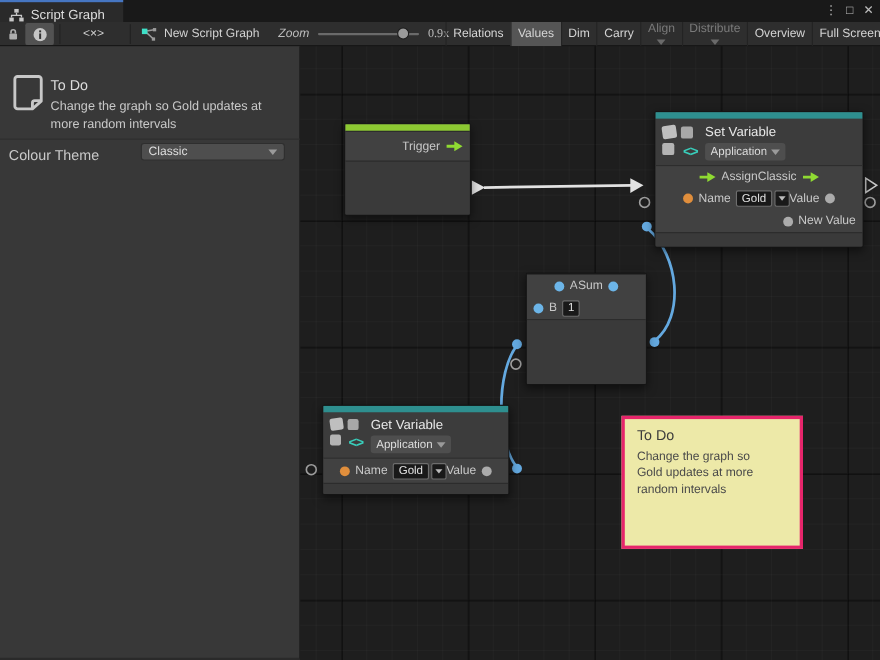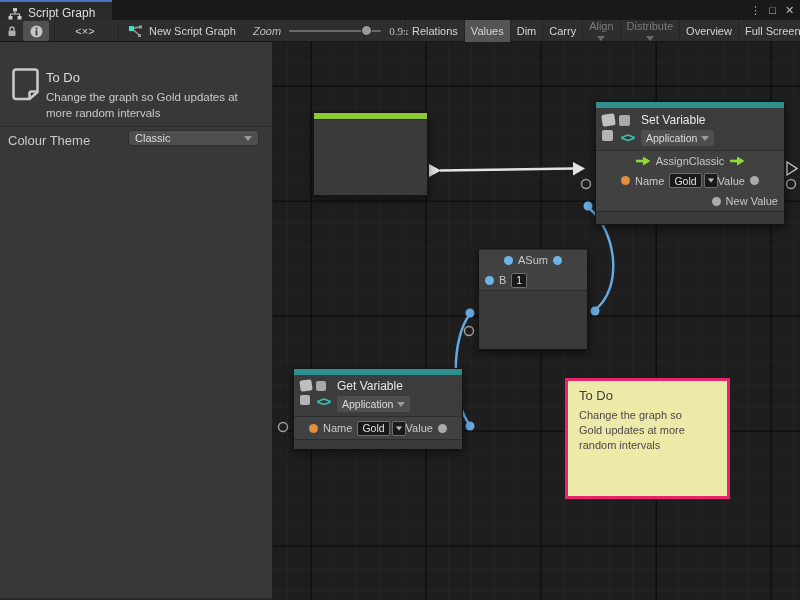--- a/index.html
+++ b/index.html
@@ -228,20 +228,31 @@
       <circle cx="197" cy="384" r="4.5" fill="#64a9e0"></circle>
       <circle cx="197" cy="271" r="4.5" fill="#64a9e0"></circle>
 
       <path d="M322,268 C350,246 344,190 316,166" fill="none" stroke="#64a9e0" stroke-width="2.5"></path>
       <circle cx="322" cy="269" r="4.5" fill="#64a9e0"></circle>
       <circle cx="315" cy="164" r="4.5" fill="#64a9e0"></circle>
     </svg>
 
     <div class="node" style="left:40px;top:70px;width:115px;height:84px;">
       <div class="accent" style="background:#8cc832;"></div>
+      <div class="node-body">
+        <div class="prow" style="justify-content:flex-end;height:26px;">
+          <div class="pgroup">
+            <span class="plabel">Trigger</span>
+            <svg width="16" height="10" viewBox="0 0 16 10">
+              <line x1="1" y1="5" x2="9" y2="5" stroke="#8fda32" stroke-width="2.6"></line>
+              <polygon points="8,0.5 8,9.5 15.5,5" fill="#8fda32"></polygon>
+            </svg>
+          </div>
+        </div>
+      </div>
       <div class="node-footer"></div>
     </div>
 
     <div class="node" style="left:322px;top:59px;width:190px;height:124px;">
       <div class="accent" style="background:#2e8f8f;"></div>
       <div class="node-header">
         <div class="var-icon">
           <div class="var-sq" style="left:0;top:1px;width:13px;height:12px;transform:rotate(-8deg);"></div>
           <div class="var-sq" style="left:17px;top:2px;width:11px;height:11px;background:#a8a8a8;"></div>
           <div class="var-sq" style="left:0;top:17px;width:11px;height:11px;background:#b4b4b4;"></div>

